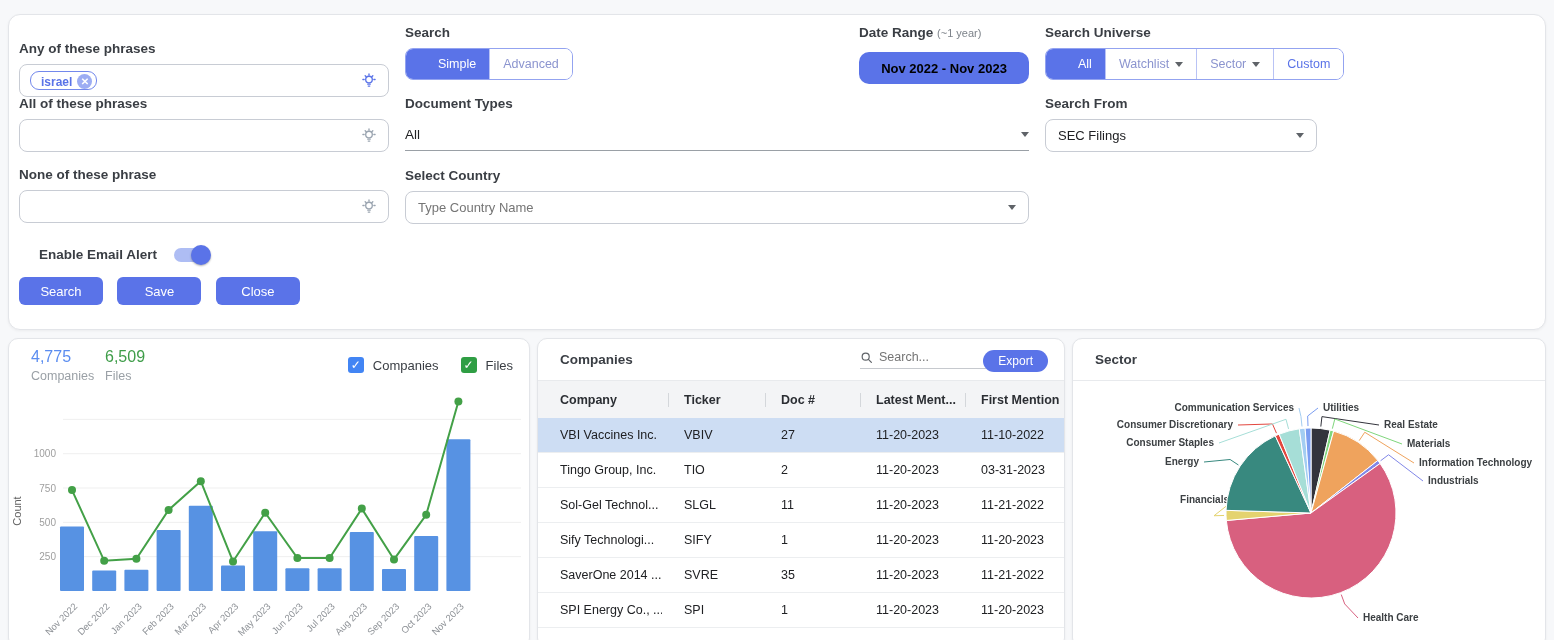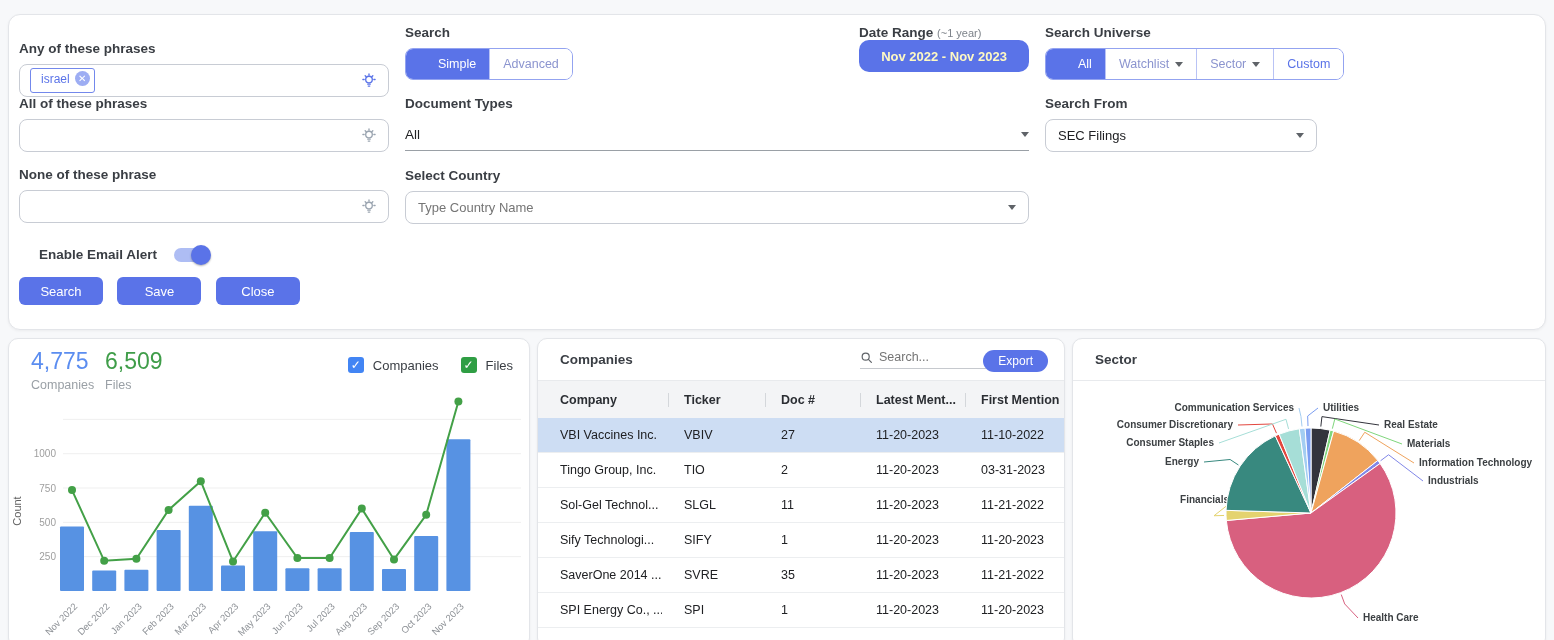--- a/index.html
+++ b/index.html
@@ -9,48 +9,48 @@
 
   
   .filter-card { left:8px; top:14px; width:1538px; height:316px; border-radius:12px; }
   .field { position:absolute; }
   .flabel { font-size:13.5px; font-weight:700; color:#3a3e44; }
   .flabel .hint { font-weight:400; font-size:11px; color:#7d838a; }
   .text-input { margin-top:8px; height:33px; border:1px solid #c8ccd4; border-radius:8px; background:#fff;
                 display:flex; align-items:center; padding:0 10px; }
   .text-input input { border:none; outline:none; flex:1; font-size:13px; font-family:inherit; color:#202124; background:transparent; }
   .chip { display:inline-flex; align-items:center; gap:5px; border:1.5px solid #7388ec; color:#5a73e8;
-          border-radius:3px; padding:2px 4px 6px 10px; font-size:12px; }
+          border-radius:9px; padding:2px 4px 0 10px; font-size:12px;font-weight:bold; }
   .chip-x { width:15px; height:15px; border-radius:50%; background:#9dadf3; color:#fff; font-size:10px;
             line-height:15px; text-align:center; cursor:pointer; }
   .bulb { margin-left:auto; display:flex; align-items:center; }
   .seg-group { margin-top:8px; display:inline-flex; border:1px solid #93a3f0; border-radius:8px; overflow:hidden; background:#fff; }
   .seg { padding:8px 13px; font-size:12.5px; color:#8b94cf; background:#fff; border-left:1px solid #b9c3f5;
          display:flex; align-items:center; gap:6px; cursor:pointer; white-space:nowrap; }
   .seg:first-child { border-left:none;padding-left:32px; }
   .seg.active { background:#5a73e8; color:#fff; }
   .seg.blue-text { color:#5a73e8; }
   .caret { width:0; height:0; border-left:4px solid transparent; border-right:4px solid transparent; border-top:5px solid #5f6368; }
   .underline-select { margin-top:8px; height:32px; border-bottom:1px solid #9aa0a6; display:flex;
                       align-items:center; justify-content:space-between; font-size:13.5px; color:#202124; cursor:pointer; }
   .outline-select { margin-top:8px; height:33px; border:1px solid #c8ccd4; border-radius:8px; display:flex;
                     align-items:center; justify-content:space-between; padding:0 12px; font-size:13px; color:#202124; cursor:pointer; }
-  .date-btn { margin-top:0; height:32px; width:170px; background:#5a73e8; border:none; border-radius:10px;
-              color:#fef9c3; font-weight:700; font-size:13px; font-family:inherit; cursor:pointer; }
+  .date-btn { margin-top:12px; height:32px; width:170px; background:#5a73e8; border:none; border-radius:10px;
+              color:#000000; font-weight:700; font-size:13px; font-family:inherit; cursor:pointer; }
   .switch { display:inline-block; position:relative; width:34px; height:14px; border-radius:7px; background:#aebdf4;
             margin-left:12px; vertical-align:middle; cursor:pointer; }
   .switch .knob { position:absolute; right:-3px; top:-3px; width:20px; height:20px; border-radius:50%;
                   background:#5a73e8; box-shadow:0 1px 2px rgba(0,0,0,.3); }
   .action-btn { width:84px; height:28px; margin-right:10px; background:#5a73e8; border:none; border-radius:6px;
                 color:#fff; font-size:13px; font-family:inherit; cursor:pointer; }
 
   
   .trend-card { left:8px; top:338px; width:522px; height:310px; }
   .stat { position:absolute; top:9px; }
-  .stat-num { font-size:23px; }
+  .stat-num { font-size:16px; }
   .stat-num.blue { color:#5b8df0; }
   .stat-num.green { color:#3f9d49; }
   .stat-label { font-size:12.5px; color:#9aa0a6; margin-top:3px; }
   .legend { position:absolute; top:18px; right:16px; display:flex; gap:22px; align-items:center; }
   .legend-item { display:flex; gap:9px; align-items:center; font-size:13px; color:#3a3e44; cursor:pointer; }
   .cb { width:16px; height:16px; border-radius:3px; color:#fff; font-size:12px; line-height:16px; text-align:center; }
   .cb.blue { background:#4285f4; } .cb.green { background:#2f9e44; }
   .trend-chart { position:absolute; left:0; top:52px; }
 
   

